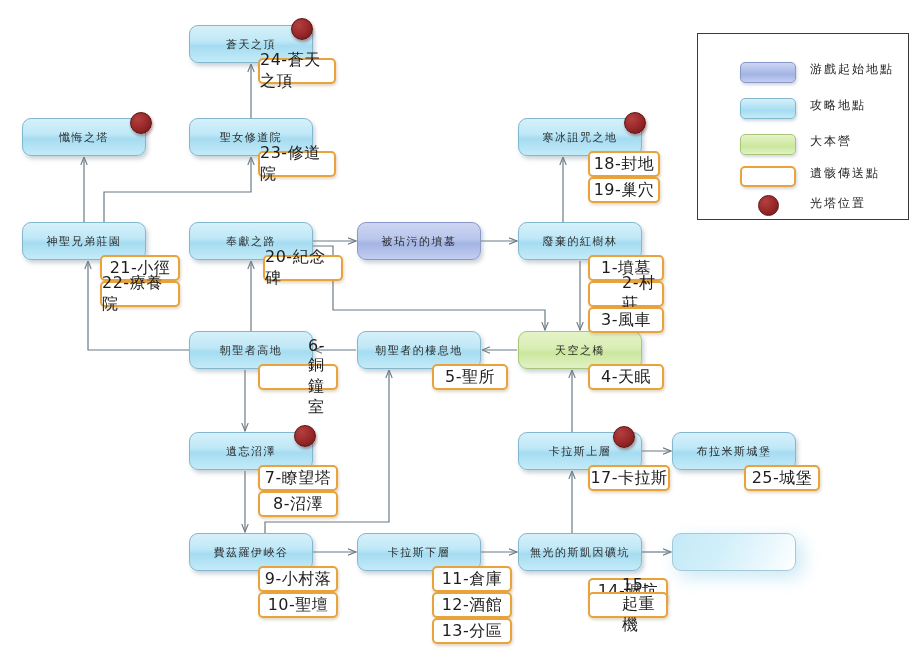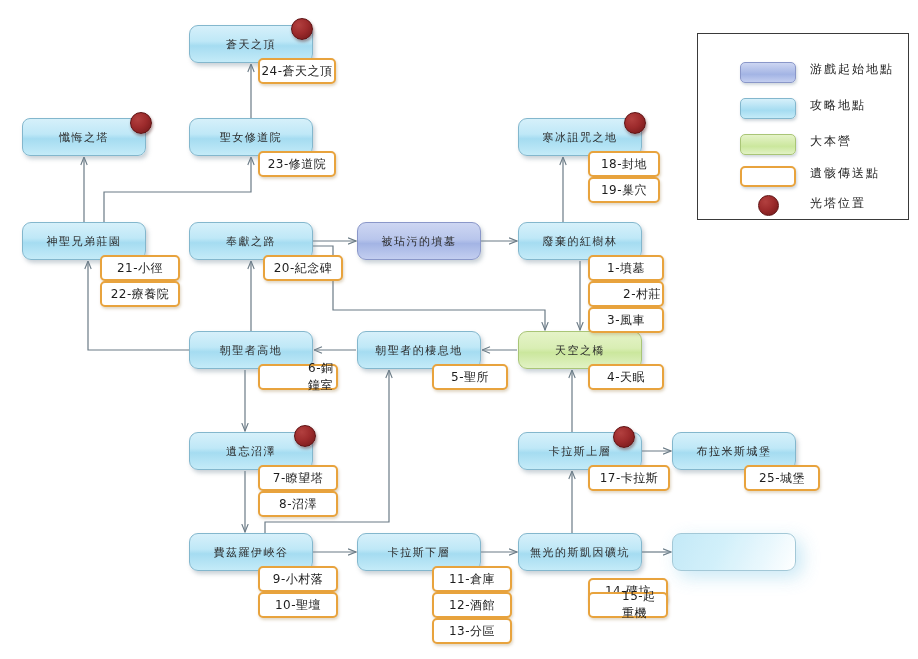--- a/index.html
+++ b/index.html
@@ -48,21 +48,21 @@
   }
 
   
   .tag{
     position:absolute;
     box-sizing:border-box;
     background:#ffffff;
     border:2px solid #e8a33d;
     border-radius:5px;
     display:flex;align-items:center;justify-content:center;
-    font-size:12px;
+    font-size:16px;
     letter-spacing:.5px;
     color:#1d1d1d;
     box-shadow:1px 2px 3px rgba(170,140,90,.35);
     z-index:4;
   }
 
   
   .dot{
     position:absolute;
     width:20px;height:20px;border-radius:50%;
@@ -155,21 +155,21 @@
       <path d="M624,451 L671,451"></path>
 
       <path d="M642,552 L671,552"></path>
     </g>
   </svg>
 
   <div id="nodes-layer">
       <div class="node walk" style="left: 189px; top: 25px; width: 124px; height: 38px;">
         <span>蒼天之頂</span>
       </div>
-      <div class="node walk" style="left: 22px; top: 118px; width: 124px; height: 38px; border-radius: 8px;">
+      <div class="node walk" style="left: 22px; top: 118px; width: 124px; height: 38px;">
         <span>懺悔之塔</span>
       </div>
       <div class="node walk" style="left: 189px; top: 118px; width: 124px; height: 38px;">
         <span>聖女修道院</span>
       </div>
       <div class="node walk" style="left: 518px; top: 118px; width: 124px; height: 38px;">
         <span>寒冰詛咒之地</span>
       </div>
       <div class="node walk" style="left: 22px; top: 222px; width: 124px; height: 38px; align-items: center;">
         <span>神聖兄弟莊園</span>

